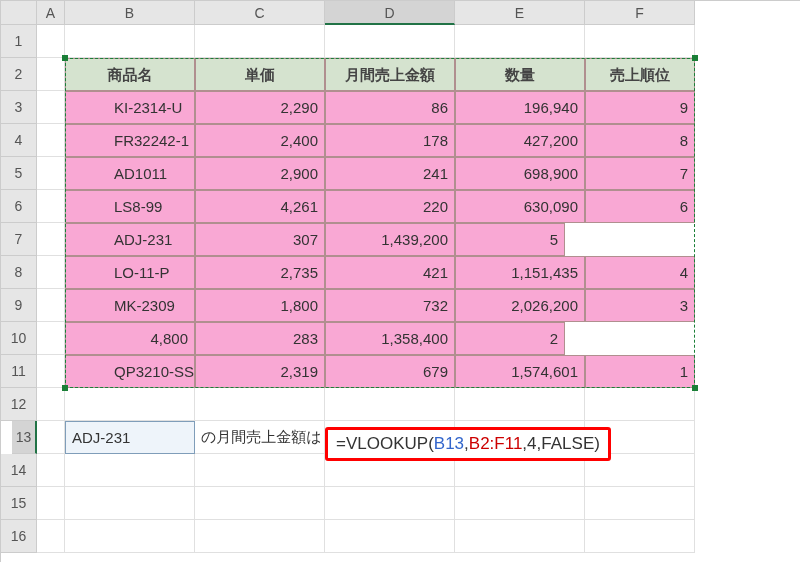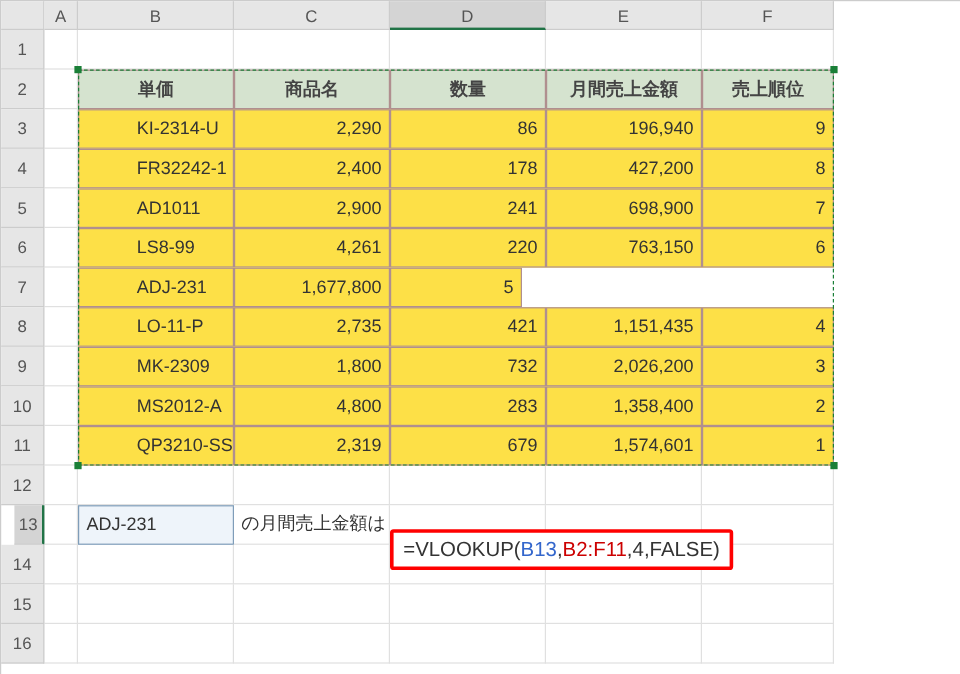--- a/index.html
+++ b/index.html
@@ -89,21 +89,21 @@
   
   .th {
     background: #d5e3cf;
     border: 1px solid #b08f8f;
     font-weight: bold;
     text-align: center;
     color: #444;
   }
   
   .td {
-    background: #fde047;
+    background: #f9a8d4;
     border: 1px solid #b08f8f;
     padding-left: 48px;
   }
   .num { text-align: right; }
   .txt { text-align: left; }
   
   .range-outline {
     position: absolute;
     border: 1.5px dashed #1a7f37;
     pointer-events: none;
@@ -184,24 +184,24 @@
         <div class="cell cA"></div>
         <div class="cell cB"></div>
         <div class="cell cC"></div>
         <div class="cell cD"></div>
         <div class="cell cE"></div>
         <div class="cell cF"></div>
       </div>
 
       <div class="row">
         <div class="cell cA"></div>
+        <div class="cell cB th">商品名</div>
         <div class="cell cC th">単価</div>
-        <div class="cell cB th">商品名</div>
+        <div class="cell cE th">月間売上金額</div>
         <div class="cell cD th">数量</div>
-        <div class="cell cE th">月間売上金額</div>
         <div class="cell cF th">売上順位</div>
       </div>
 
       <div class="row">
         <div class="cell cA"></div>
         <div class="cell cB td txt">KI-2314-U</div>
         <div class="cell cC td num">2,290</div>
         <div class="cell cD td num">86</div>
         <div class="cell cE td num">196,940</div>
         <div class="cell cF td num">9</div>
@@ -220,48 +220,48 @@
         <div class="cell cC td num">2,900</div>
         <div class="cell cD td num">241</div>
         <div class="cell cE td num">698,900</div>
         <div class="cell cF td num">7</div>
       </div>
       <div class="row">
         <div class="cell cA"></div>
         <div class="cell cB td txt">LS8-99</div>
         <div class="cell cC td num">4,261</div>
         <div class="cell cD td num">220</div>
-        <div class="cell cE td num">763,150</div>
+        <div class="cell cE td num">630,090</div>
         <div class="cell cF td num">6</div>
       </div>
       <div class="row">
         <div class="cell cA"></div>
         <div class="cell cB td txt">ADJ-231</div>
-        <div class="cell cE td num">1,677,800</div>
+        <div class="cell cD td num">307</div>
+        <div class="cell cE td num">1,439,200</div>
         <div class="cell cF td num">5</div>
       </div>
       <div class="row">
         <div class="cell cA"></div>
         <div class="cell cB td txt">LO-11-P</div>
         <div class="cell cC td num">2,735</div>
         <div class="cell cD td num">421</div>
         <div class="cell cE td num">1,151,435</div>
         <div class="cell cF td num">4</div>
       </div>
       <div class="row">
         <div class="cell cA"></div>
         <div class="cell cB td txt">MK-2309</div>
         <div class="cell cC td num">1,800</div>
         <div class="cell cD td num">732</div>
         <div class="cell cE td num">2,026,200</div>
         <div class="cell cF td num">3</div>
       </div>
       <div class="row">
         <div class="cell cA"></div>
-        <div class="cell cB td txt">MS2012-A</div>
         <div class="cell cC td num">4,800</div>
         <div class="cell cD td num">283</div>
         <div class="cell cE td num">1,358,400</div>
         <div class="cell cF td num">2</div>
       </div>
       <div class="row">
         <div class="cell cA"></div>
         <div class="cell cB td txt">QP3210-SS</div>
         <div class="cell cC td num">2,319</div>
         <div class="cell cD td num">679</div>
@@ -311,19 +311,19 @@
         <div class="cell cE"></div>
         <div class="cell cF"></div>
       </div>
 
       <div class="range-outline" style="left:28px; top:33px; width:630px; height:330px;"></div>
       <div class="range-handle" style="left:25px; top:30px;"></div>
       <div class="range-handle" style="left:655px; top:30px;"></div>
       <div class="range-handle" style="left:25px; top:360px;"></div>
       <div class="range-handle" style="left:655px; top:360px;"></div>
 
-      <div class="formula-box" style="left:288px; top:416px;">
+      <div class="formula-box" style="left:288px; top:402px;">
         <span class="op">=</span><span class="fn">VLOOKUP</span><span class="op">(</span><span class="ref1">B13</span><span class="op">,</span><span class="ref2">B2:F11</span><span class="op">,</span><span class="arg">4</span><span class="op">,</span><span class="arg">FALSE</span><span class="op">)</span>
       </div>
 
     </div>
   </div>
 </div>
 
 </body></html>

